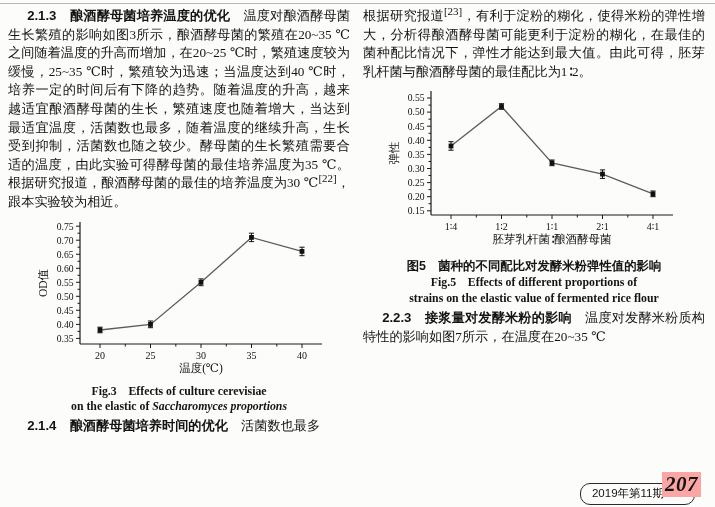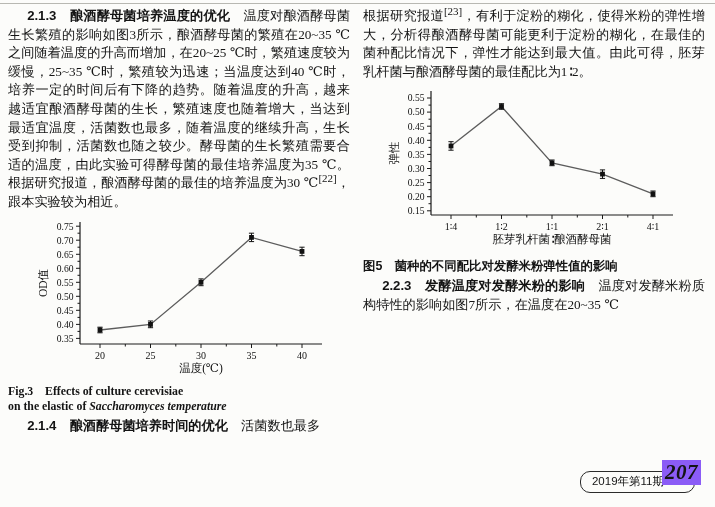--- a/index.html
+++ b/index.html
@@ -15,31 +15,31 @@
   p.para{margin:0;font-size:13.2px;line-height:18.6px;text-align:justify;
     text-indent:1.45em;word-break:break-all;}
   p.para.noindent{text-indent:0;}
   .runin{font-family:"Liberation Sans","DejaVu Sans",sans-serif;font-weight:700;}
   sup.cite{font-size:11px;line-height:0;vertical-align:super;}
   figure.fig{margin:2px 0 2px 0;}
   figure.fig svg{display:block;}
   .fig3 svg{margin-left:26px;}
   .fig5 svg{margin-left:22px;}
   .chart text{font-family:"Liberation Serif","DejaVu Serif",serif;}
-  figcaption{text-align:left;}
+  figcaption{text-align:center;}
   .cap-zh{font-family:"Liberation Sans","DejaVu Sans",sans-serif;font-weight:700;
     font-size:12.4px;line-height:17px;margin-top:3px;}
   .cap-en{font-weight:700;font-size:11.8px;line-height:15.8px;}
   .cap-en i{font-weight:700;}
-  .footer{position:absolute;right:20px;bottom:14px;}
+  .footer{position:absolute;right:20px;bottom:2px;}
   .issue-badge{display:inline-block;border:1.4px solid #2b2b2b;border-radius:10px;
     padding:2px 30px 3px 11px;font-size:11.5px;
     font-family:"Liberation Sans","DejaVu Sans",sans-serif;}
   .page-num{position:absolute;right:-6px;top:-11px;font-style:italic;font-weight:800;
-    font-size:21px;letter-spacing:.5px;background:#8b5cf6;padding:0 3px;
+    font-size:21px;letter-spacing:.5px;background:#fca5a5;padding:0 3px;
     font-family:"Liberation Serif","DejaVu Serif",serif;}
 </style>
 </head>
 <body>
 
 <div class="page">
   <div class="top-rule"></div>
 
   <div class="cols">
 
@@ -109,21 +109,21 @@
             <line x1="214.9" y1="19.2" x2="220.1" y2="19.2" stroke="#111111" stroke-width="1"></line>
             <line x1="214.9" y1="27.6" x2="220.1" y2="27.6" stroke="#111111" stroke-width="1"></line>
             <rect x="215.1" y="21" width="4.8" height="4.8" fill="#111111"></rect>
             <line x1="268" y1="33.2" x2="268" y2="41.7" stroke="#111111" stroke-width="1"></line>
             <line x1="265.4" y1="33.2" x2="270.6" y2="33.2" stroke="#111111" stroke-width="1"></line>
             <line x1="265.4" y1="41.7" x2="270.6" y2="41.7" stroke="#111111" stroke-width="1"></line>
             <rect x="265.6" y="35" width="4.8" height="4.8" fill="#111111"></rect>
           </svg>
         <figcaption>
           <div class="cap-en">Fig.3　Effects of culture cerevisiae</div>
-          <div class="cap-en"><span>on the elastic of </span><i>Saccharomyces temperature</i></div>
+          <div class="cap-en"><span>on the elastic of </span><i>Saccharomyces proportions</i></div>
         </figcaption>
       </figure>
 
       <p class="para"><b class="runin">2.1.4　酿酒酵母菌培养时间的优化</b><span>　活菌数也最多</span></p>
     </div>
 
     <div class="col">
       <p class="para noindent"><span>根据研究报道</span><sup class="cite">[23]</sup><span>，有利于淀粉的糊化，使得米粉的弹性增大，分析得酿酒酵母菌可能更利于淀粉的糊化，在最佳的菌种配比情况下，弹性才能达到最大值。由此可得，胚芽乳杆菌与酿酒酵母菌的最佳配比为1∶2。</span></p>
 
       <figure class="fig fig5">
@@ -189,25 +189,27 @@
             <line x1="214.9" y1="86.9" x2="220.1" y2="86.9" stroke="#111111" stroke-width="1"></line>
             <line x1="214.9" y1="95.4" x2="220.1" y2="95.4" stroke="#111111" stroke-width="1"></line>
             <rect x="215.1" y="88.69999999999999" width="4.8" height="4.8" fill="#111111"></rect>
             <line x1="268" y1="108" x2="268" y2="113.7" stroke="#111111" stroke-width="1"></line>
             <line x1="265.4" y1="108" x2="270.6" y2="108" stroke="#111111" stroke-width="1"></line>
             <line x1="265.4" y1="113.7" x2="270.6" y2="113.7" stroke="#111111" stroke-width="1"></line>
             <rect x="265.6" y="108.5" width="4.8" height="4.8" fill="#111111"></rect>
           </svg>
         <figcaption>
           <div class="cap-zh">图5　菌种的不同配比对发酵米粉弹性值的影响</div>
+          <div class="cap-en">Fig.5　Effects of different proportions of</div>
+          <div class="cap-en">strains on the elastic value of fermented rice flour</div>
         </figcaption>
       </figure>
 
 
-      <p class="para"><b class="runin">2.2.3　发酵温度对发酵米粉的影响</b><span>　温度对发酵米粉质构特性的影响如图7所示，在温度在20~35 ℃</span></p>
+      <p class="para"><b class="runin">2.2.3　接浆量对发酵米粉的影响</b><span>　温度对发酵米粉质构特性的影响如图7所示，在温度在20~35 ℃</span></p>
     </div>
   </div>
 
   <div class="footer">
     <span class="issue-badge">2019年第11期</span>
     <span class="page-num">207</span>
   </div>
 </div>
 
 </body></html>

